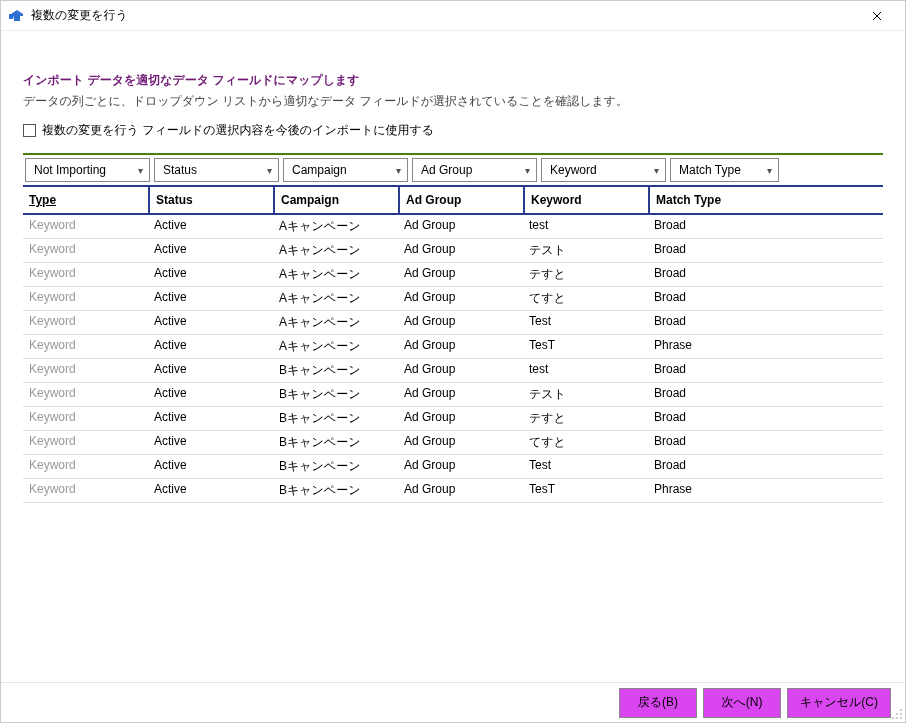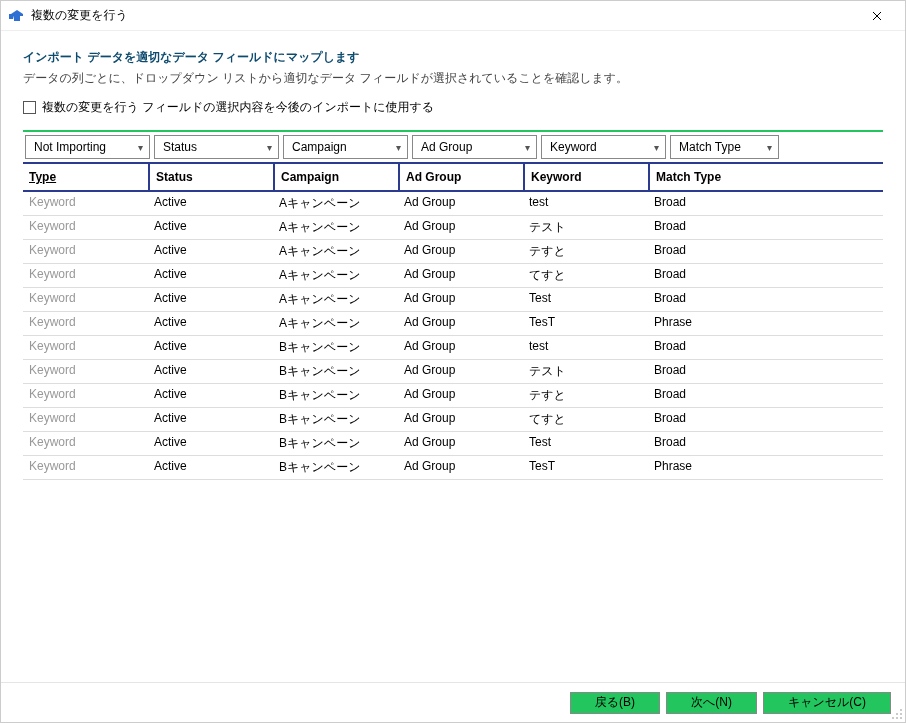--- a/index.html
+++ b/index.html
@@ -1,44 +1,44 @@
 <!DOCTYPE html>
 <html><head>
 <meta charset="utf-8">
 <style>
 * { box-sizing: border-box; margin: 0; padding: 0; }
 body { font-family: "Yu Gothic UI", "Meiryo", "MS PGothic", sans-serif; font-size: 12px; background: #fff; color: #000; }
-.window { width: 906px; height: 723px; border: 1px solid #ccc; display: flex; flex-direction: column; background: #fff; }
+.window { width: 906px; height: 723px; border: 1px solid #ccc; display: flex; flex-direction: column; background: #fff; gap: 23px; }
 .titlebar { height: 30px; display: flex; align-items: center; padding: 0 8px; border-bottom: 1px solid #eee; }
 .titlebar-icon { width: 16px; height: 16px; margin-right: 6px; }
 .titlebar-title { flex: 1; font-size: 12px; }
 .titlebar-close { width: 40px; height: 100%; display: flex; align-items: center; justify-content: center; font-size: 14px; cursor: pointer; }
 .content { flex: 1; padding: 18px 22px 8px 22px; display: flex; flex-direction: column; overflow: hidden; }
-.heading { font-size: 12px; font-weight: bold; color: #0c4a6e; margin-bottom: 4px; }
+.heading { font-size: 12px; font-weight: bold; color: #701a75; margin-bottom: 4px; }
 .subheading { font-size: 12px; color: #444; margin-bottom: 12px; }
 .checkbox-row { display: flex; align-items: center; margin-bottom: 14px; }
 .checkbox { width: 13px; height: 13px; border: 1px solid #555; margin-right: 6px; background: #fff; }
-.dropdown-row { display: flex; border-top: 2px solid #22c55e; border-bottom: 2px solid #2b3b8f; }
+.dropdown-row { display: flex; border-top: 2px solid #4d7c0f; border-bottom: 2px solid #2b3b8f; }
 .dropdown { display: flex; align-items: center; justify-content: space-between; border: 1px solid #888; background: #fff; height: 24px; padding: 0 6px 0 8px; margin: 3px 2px; font-size: 12px; cursor: pointer; }
 .dropdown-chevron { font-size: 10px; color: #555; }
 .header-row { display: flex; border-bottom: 2px solid #2b3b8f; }
 .header-cell { font-weight: bold; font-size: 12px; padding: 6px 6px; border-left: 2px solid #2b3b8f; white-space: nowrap; overflow: hidden; }
 .header-cell:first-child { border-left: none; text-decoration: underline; }
 .data-body { flex: 1; overflow: auto; }
 .data-row { display: flex; border-bottom: 1px solid #ddd; }
 .data-cell { font-size: 12px; padding: 3px 6px; white-space: nowrap; overflow: hidden; }
 .data-cell.col-type { color: #999; }
 .col-type { width: 125px; }
 .col-status { width: 125px; }
 .col-campaign { width: 125px; }
 .col-adgroup { width: 125px; }
 .col-keyword { width: 125px; }
 .col-matchtype { width: 109px; }
 .footer { height: 40px; display: flex; align-items: center; justify-content: flex-end; padding: 0 14px; border-top: 1px solid #e5e5e5; gap: 6px; }
-.btn { min-width: 78px; height: 22px; border: 1px solid #888; background: #22c55e; font-size: 12px; display: flex; align-items: center; justify-content: center; cursor: pointer; padding: 0 24px; }
+.btn { min-width: 78px; height: 30px; border: 1px solid #888; background: #d946ef; font-size: 12px; display: flex; align-items: center; justify-content: center; cursor: pointer; padding: 0 12px; }
 .resize-grip { position: absolute; right: 2px; bottom: 2px; width: 12px; height: 12px; }
 .window { position: relative; }
 </style>
 </head>
 <body>
 
 <div class="window">
   <div class="titlebar">
     <span class="titlebar-icon">
       <svg width="16" height="16" viewBox="0 0 16 16">

